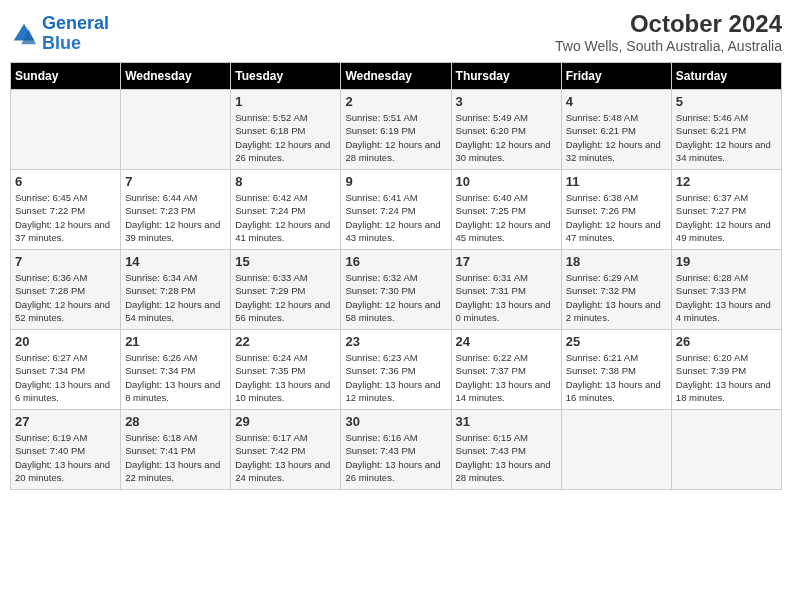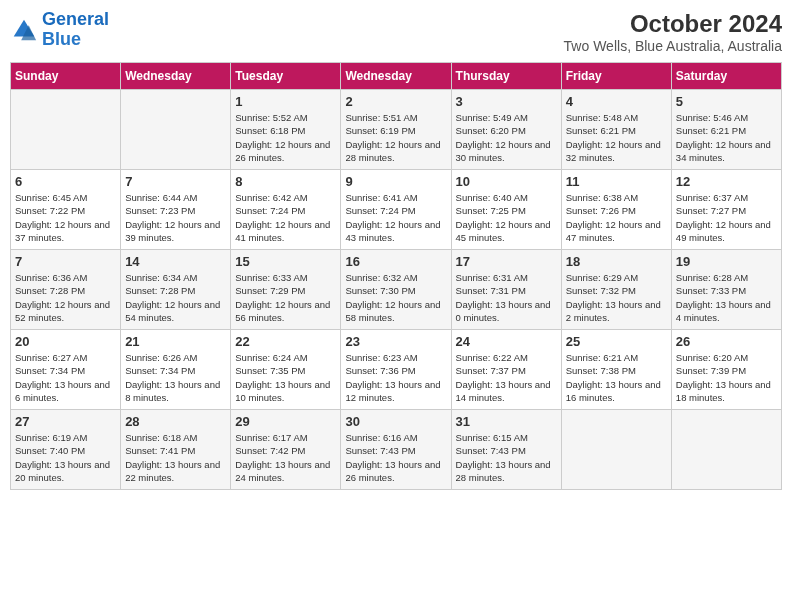--- a/index.html
+++ b/index.html
@@ -6,21 +6,21 @@
     body {
       font-family: Arial, sans-serif;
       background: #fff;
       width: 792px;
       min-height: 612px;
       padding: 10px;
     }
     .header-area {
       display: flex;
       justify-content: space-between;
-      align-items: flex-start;
+      align-items: flex-end;
       margin-bottom: 8px;
     }
     .logo {
       display: flex;
       align-items: center;
       gap: 4px;
     }
     .logo-text {
       font-size: 18px;
       font-weight: bold;
@@ -45,21 +45,21 @@
     .location-title {
       font-size: 14px;
       color: #555;
     }
     table {
       width: 100%;
       border-collapse: collapse;
       font-size: 10px;
     }
     thead tr th {
-      background-color: #be185d;
+      background-color: #000000;
       color: #fff;
       padding: 6px 4px;
       text-align: left;
       font-size: 12px;
       border: 1px solid #ccc;
     }
     tbody tr td {
       border: 1px solid #ccc;
       vertical-align: top;
       padding: 4px;
@@ -94,21 +94,21 @@
       <polygon points="15,4 26,22 4,22" fill="#2878c8"></polygon>
       <polygon points="20,10 28,26 12,26" fill="#1a5fa0" opacity="0.7"></polygon>
     </svg>
     <div class="logo-text">
       <div><span>General</span></div>
       <div><span style="color:#2878c8;font-weight:bold;margin-top:48px;">Blue</span></div>
     </div>
   </div>
   <div class="title-area">
     <div class="month-title">October 2024</div>
-    <div class="location-title">Two Wells, Blue Australia, Australia</div>
+    <div class="location-title">Two Wells, South Australia, Australia</div>
   </div>
 </div>
 
 <table>
   <thead>
     <tr>
       <th>Sunday</th>
       <th>Wednesday</th>
       <th>Tuesday</th>
       <th>Wednesday</th>

